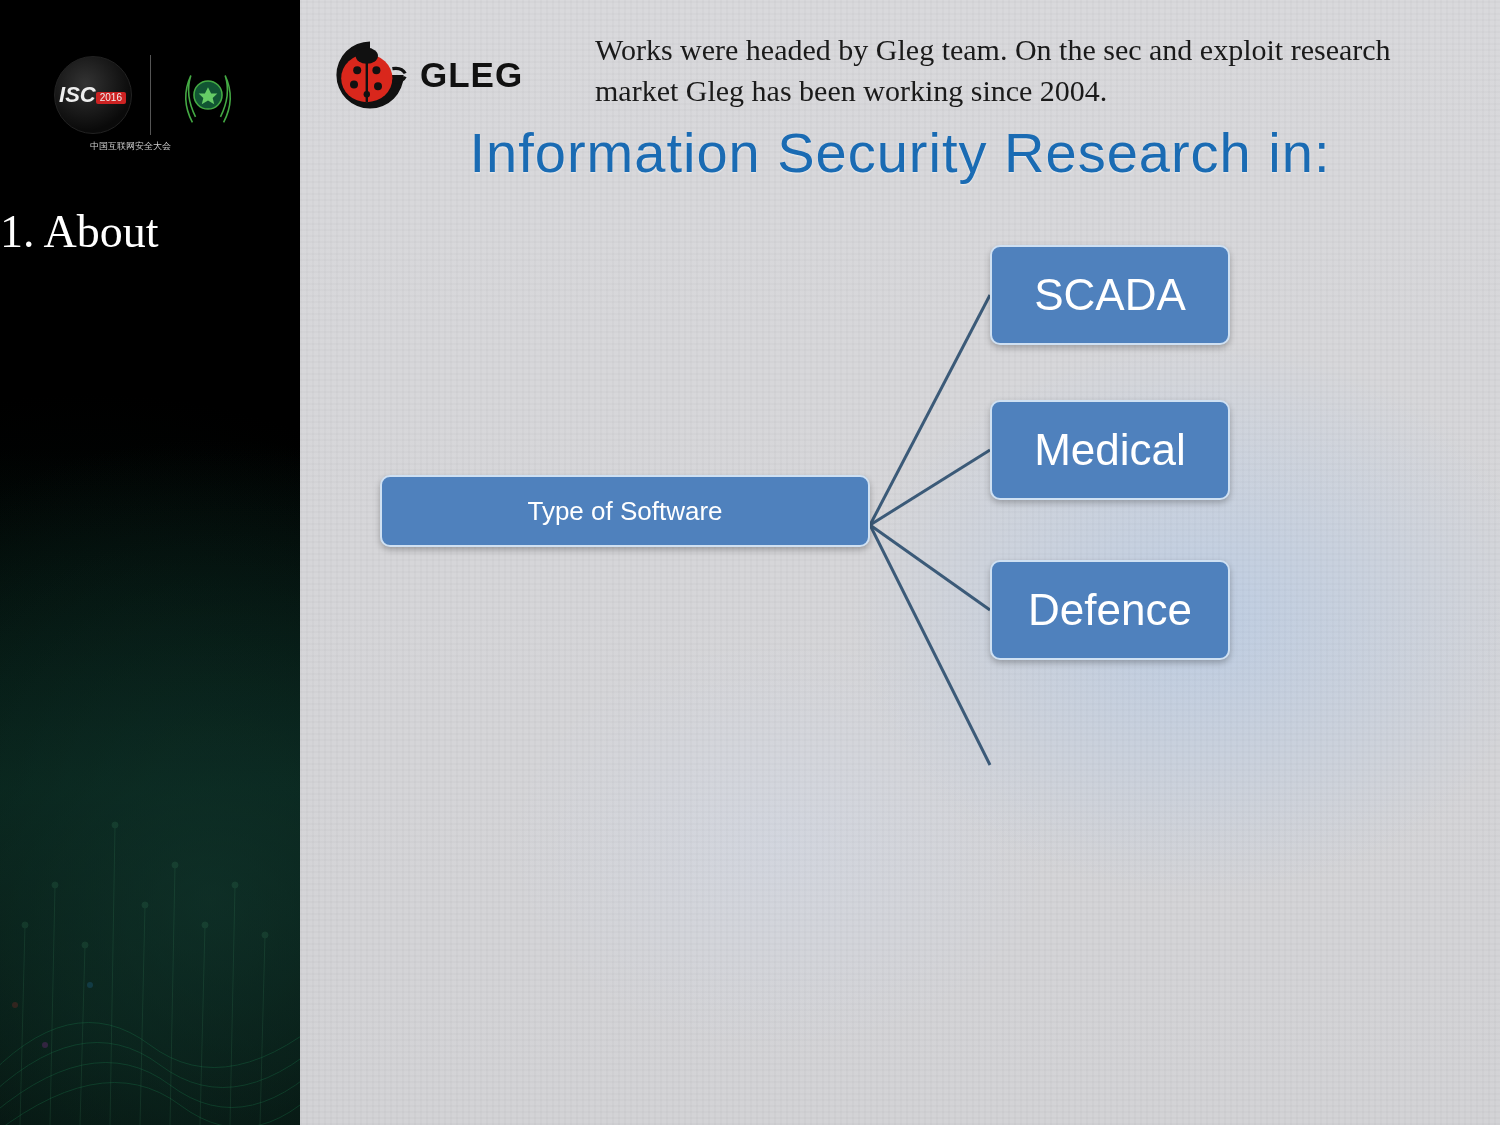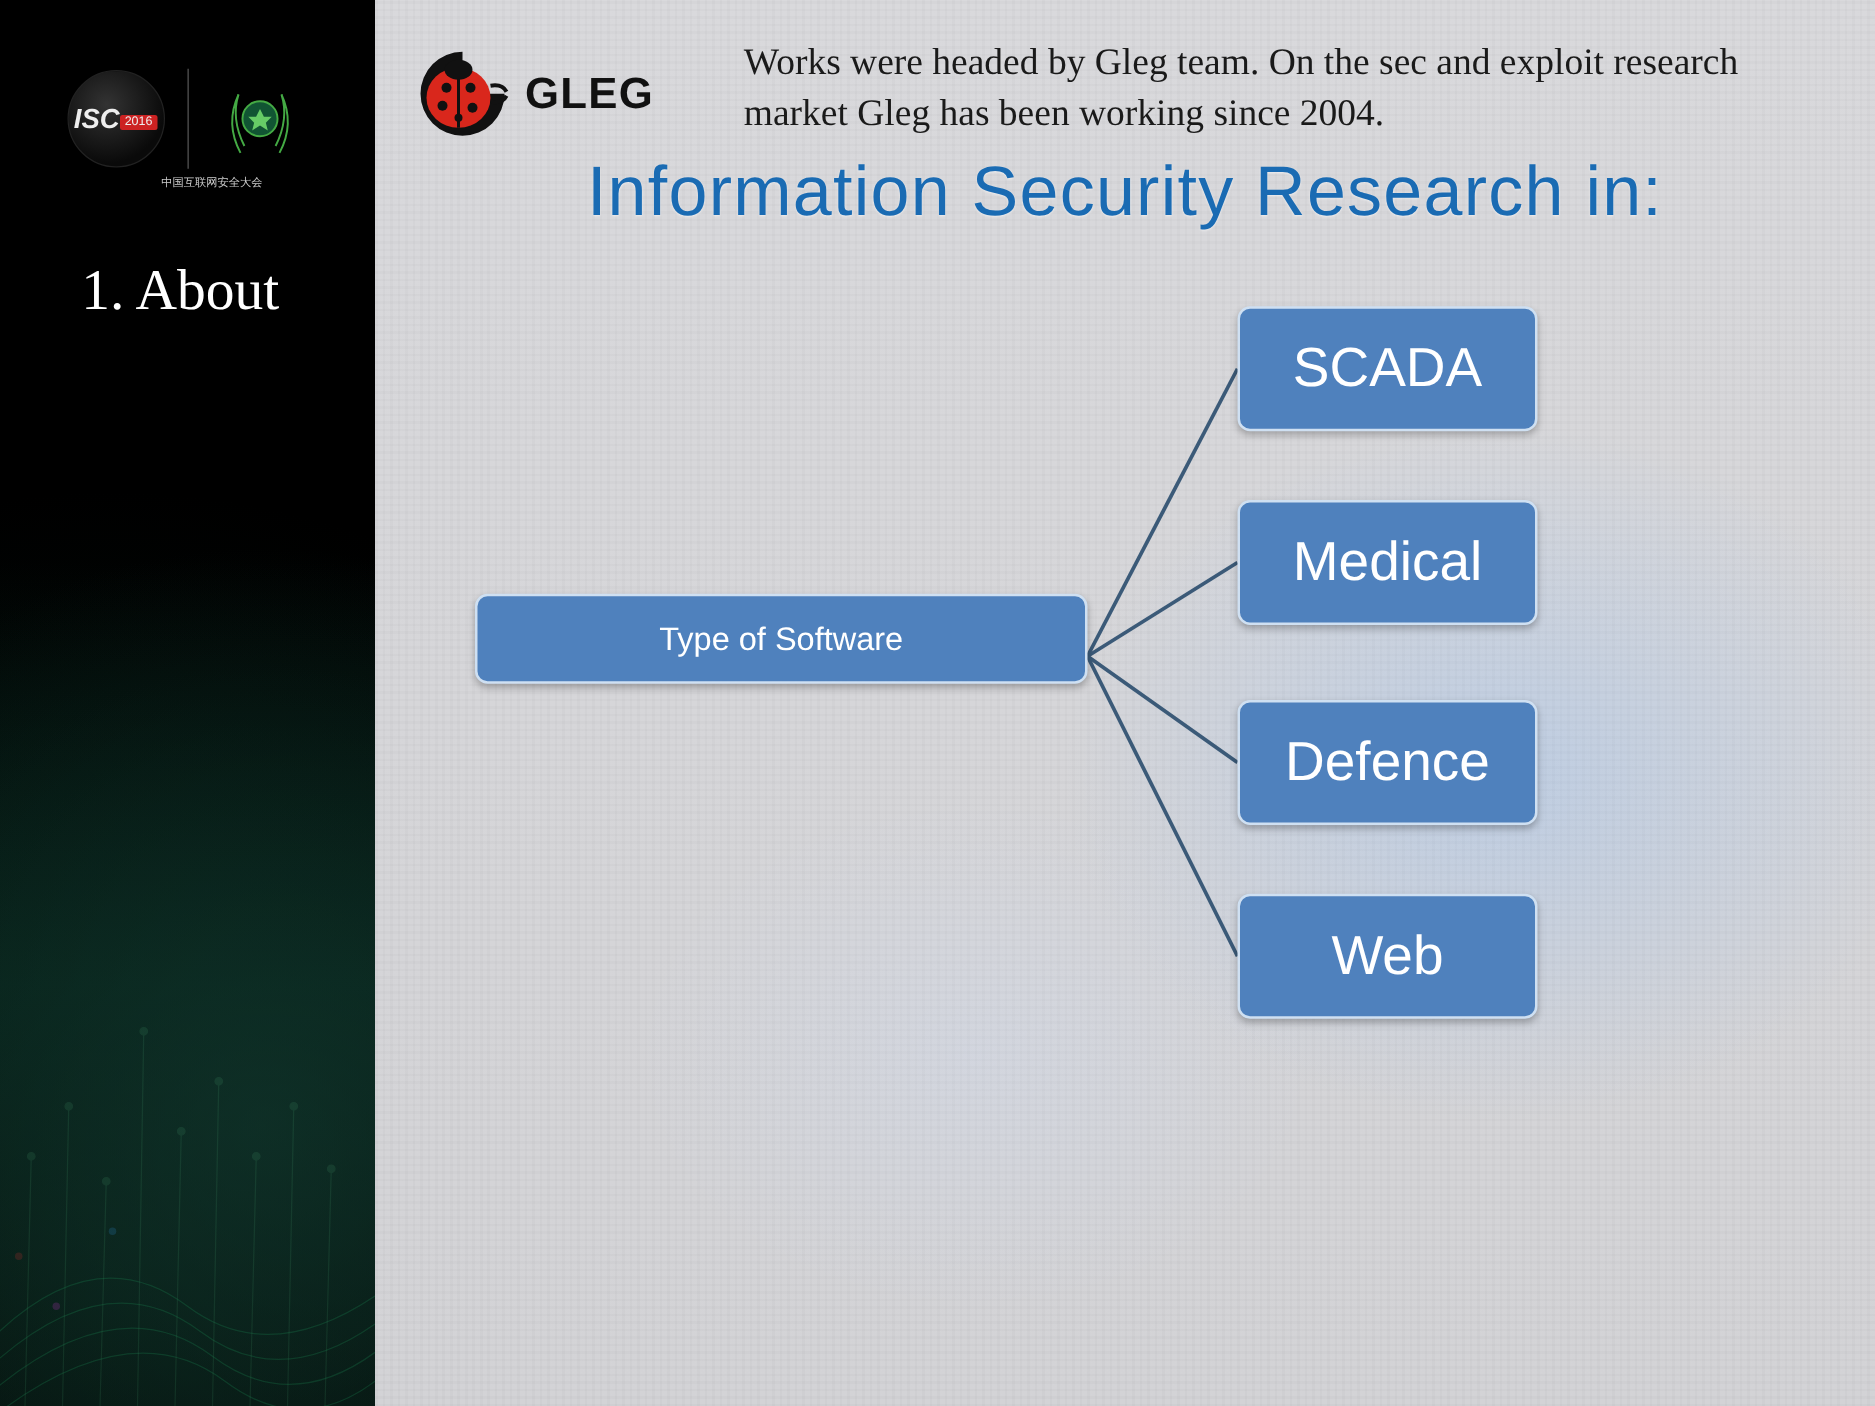--- a/index.html
+++ b/index.html
@@ -26,27 +26,27 @@
   }
   .isc-logo { width: 78px; height: 78px; position: relative; }
   .isc-logo .disc {
     width:78px; height:78px; border-radius:50%;
     background: radial-gradient(circle at 40% 35%, #333 0%, #0a0a0a 70%);
     border:1px solid #222; display:flex; align-items:center; justify-content:center;
     color:#eee; font-family: Arial, sans-serif;
   }
   .isc-logo .disc .t1 { font-size:22px; font-weight:bold; font-style:italic; line-height:1; }
   .isc-logo .disc .t2 { font-size:10px; line-height:1; background:#c22; padding:1px 4px; border-radius:2px; margin-top:6px; }
-  .isc-caption { position:absolute; top:140px; left:50%; transform:translateX(-50%); font-size:9px; color:#ccc; white-space:nowrap; text-align:right; width:120px; }
+  .isc-caption { position:absolute; top:140px; left:50%; transform:translateX(-50%); font-size:9px; color:#ccc; white-space:nowrap; text-align:left; width:120px; }
   .divider-v { width:1px; height:80px; background:#555; }
   .laurel-logo { width:78px; height:78px; position:relative; }
   .laurel-logo svg { width:78px; height:78px; }
   .section-title {
-    position: relative; margin-top: 70px; padding-left: 28px;
-    font-size: 46px; color: #fff; font-family: Georgia, serif; margin-left: 37px;
+    position: relative; margin-top: 70px; 
+    font-size: 46px; color: #fff; font-family: Georgia, serif;
   }
 
   .main {
     flex: 1 1 auto; height: 1125px; position: relative;
     background:
       radial-gradient(ellipse 500px 400px at 75% 55%, rgba(120,180,255,0.25) 0%, rgba(120,180,255,0) 70%),
       radial-gradient(ellipse 400px 300px at 40% 75%, rgba(200,220,255,0.18) 0%, rgba(200,220,255,0) 70%),
       repeating-linear-gradient(0deg, rgba(0,0,0,0.02) 0 2px, transparent 2px 6px),
       repeating-linear-gradient(90deg, rgba(0,0,0,0.02) 0 2px, transparent 2px 6px),
       linear-gradient(180deg, #d9d9dc 0%, #d3d3d6 100%);
@@ -179,19 +179,16 @@
       </div>
       <div class="box leaf l0">
         <span>SCADA</span>
       </div>
       <div class="box leaf l1">
         <span>Medical</span>
       </div>
       <div class="box leaf l2">
         <span>Defence</span>
       </div>
-      <div class="box leaf l3">
-        <span>Web</span>
-      </div>
     </div>
   </div>
 
 </div>
 
 </body></html>

